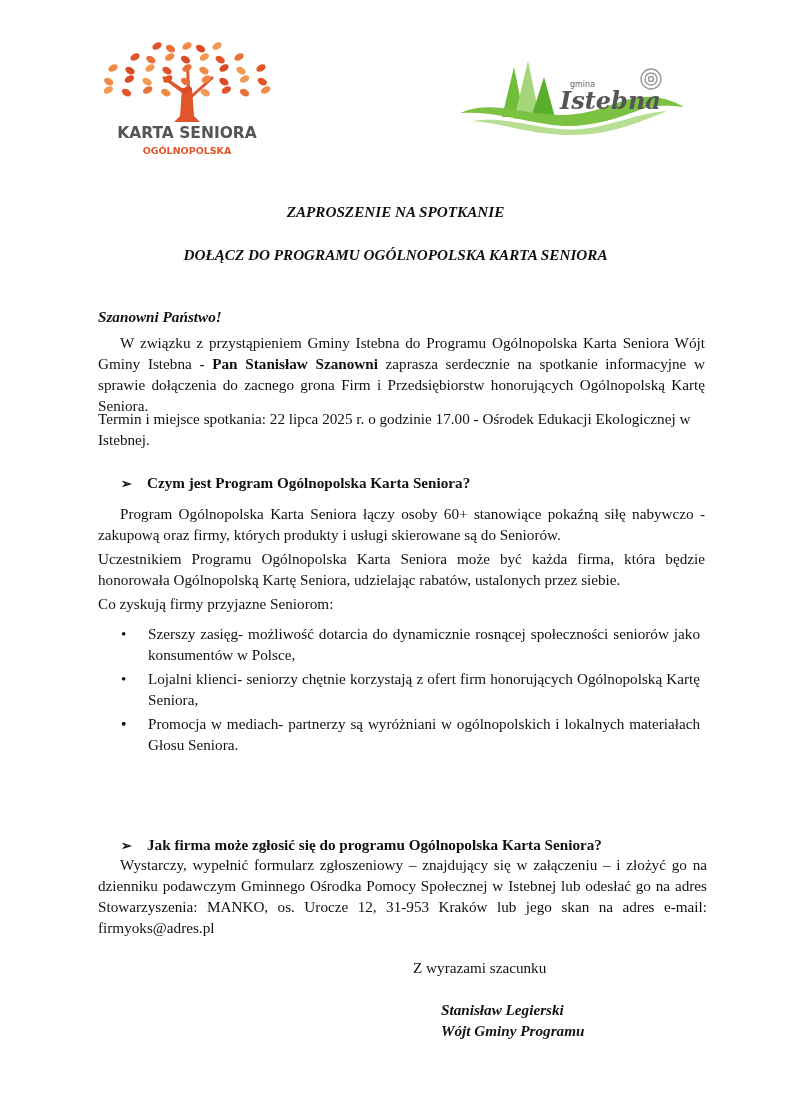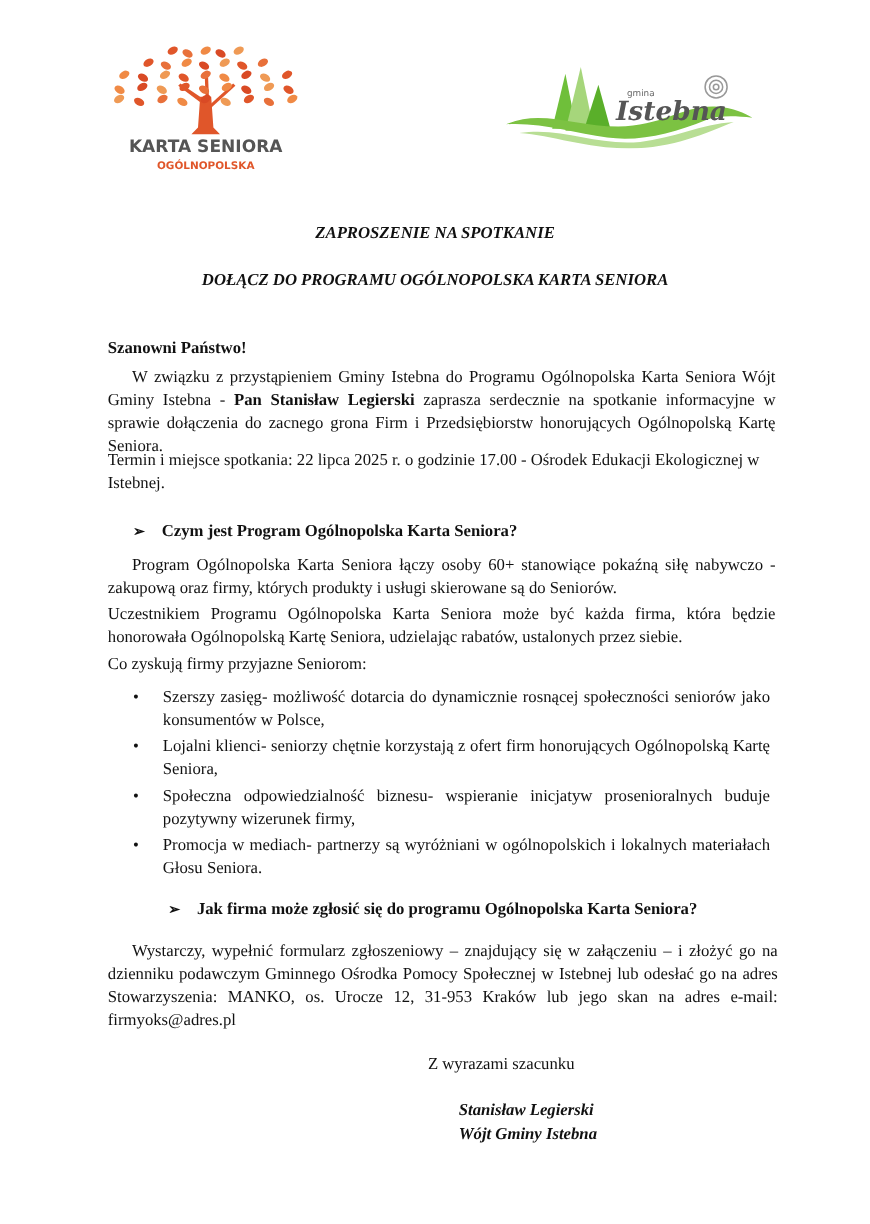--- a/index.html
+++ b/index.html
@@ -10,21 +10,21 @@
   .logo-istebna { left: 452px; top: 55px; width: 240px; height: 80px; }
   .title { left: 0; width: 791px; text-align: center; font-weight: bold; font-style: italic; font-size: 15.2px; }
   .p { left: 98px; width: 607px; line-height: 21px; text-align: justify; }
   .indent { text-indent: 22px; }
   .bold { font-weight: bold; }
   .head { left: 121px; font-weight: bold; font-size: 15.2px; }
   .head .arrow { display: inline-block; width: 26px; font-size: 13px; }
   ul.bullets { margin: 0; padding: 0; list-style: none; }
   ul.bullets li { position: relative; padding-left: 27px; line-height: 21px; text-align: justify; margin-bottom: 3px; }
   ul.bullets li .dot { position: absolute; left: 0; top: 0; }
-  .sign { left: 389px; line-height: 21px; font-family: Liberation Serif, serif; }
+  .sign { left: 413px; line-height: 21px; font-family: Liberation Serif, serif; }
   .sign .it { font-style: italic; font-weight: bold; }
 </style>
 </head>
 <body>
 
 <div class="abs logo-karta">
   <svg width="170" height="125" viewBox="0 0 170 125">
     <g fill="#e8622f">
       <path d="M80 52 L78 80 L72 86 L98 86 L92 80 L90 52 Z" fill="#e0562a"></path>
       <path d="M84 60 L60 42 L62 40 L86 56 Z" fill="#e0562a"></path>
@@ -96,47 +96,47 @@
       <circle cx="199" cy="24" r="10"></circle>
       <circle cx="199" cy="24" r="6"></circle>
       <circle cx="199" cy="24" r="2.5"></circle>
     </g>
   </svg>
 </div>
 
 <div class="abs title" style="top:203px;">ZAPROSZENIE NA SPOTKANIE</div>
 <div class="abs title" style="top:246px;">DOŁĄCZ DO PROGRAMU OGÓLNOPOLSKA KARTA SENIORA</div>
 
-<div class="abs p bold" style="top:306px;">Szanowni Państwo!</div>
+<div class="abs p bold" style="top:306px;font-style:italic;">Szanowni Państwo!</div>
 
 <div class="abs p indent" style="top:332px;">
-  <span>W związku z przystąpieniem Gminy Istebna do Programu Ogólnopolska Karta Seniora Wójt Gminy Istebna - </span><span class="bold">Pan Stanisław Legierski</span><span> zaprasza serdecznie na spotkanie informacyjne w sprawie dołączenia do zacnego grona Firm i Przedsiębiorstw honorujących Ogólnopolską Kartę Seniora.</span>
+  <span>W związku z przystąpieniem Gminy Istebna do Programu Ogólnopolska Karta Seniora Wójt Gminy Istebna - </span><span class="bold">Pan Stanisław Szanowni</span><span> zaprasza serdecznie na spotkanie informacyjne w sprawie dołączenia do zacnego grona Firm i Przedsiębiorstw honorujących Ogólnopolską Kartę Seniora.</span>
 </div>
 <div class="abs p" style="top:408px; text-align:left; width:612px;">Termin i miejsce spotkania: 22 lipca 2025 r. o godzinie 17.00 - Ośrodek Edukacji Ekologicznej w Istebnej.</div>
 
 <div class="abs head" style="top:474px;">
   <span class="arrow">➢</span><span>Czym jest Program Ogólnopolska Karta Seniora?</span>
 </div>
 <div class="abs p indent" style="top:503px;">Program Ogólnopolska Karta Seniora łączy osoby 60+ stanowiące pokaźną siłę nabywczo - zakupową oraz firmy, których produkty i usługi skierowane są do Seniorów.</div>
 <div class="abs p" style="top:548px;">Uczestnikiem Programu Ogólnopolska Karta Seniora może być każda firma, która będzie honorowała Ogólnopolską Kartę Seniora, udzielając rabatów, ustalonych przez siebie.</div>
 <div class="abs p" style="top:593px;">Co zyskują firmy przyjazne Seniorom:</div>
 
 <div class="abs" style="left:121px; top:623px; width:579px;">
   <ul class="bullets">
     <li><span class="dot">•</span><span>Szerszy zasięg- możliwość dotarcia do dynamicznie rosnącej społeczności seniorów jako konsumentów w Polsce,</span></li>
     <li><span class="dot">•</span><span>Lojalni klienci- seniorzy chętnie korzystają z ofert firm honorujących Ogólnopolską Kartę Seniora,</span></li>
-    <li><span class="dot">•</span><span>Społeczna odpowiedzialność biznesu- wspieranie inicjatyw prosenioralnych buduje pozytywny wizerunek firmy,</span></li>
+    <li><span class="dot">•</span></li>
     <li><span class="dot">•</span><span>Promocja w mediach- partnerzy są wyróżniani w ogólnopolskich i lokalnych materiałach Głosu Seniora.</span></li>
   </ul>
 </div>
 
-<div class="abs head" style="top:818px;margin-left:32px;">
+<div class="abs head" style="top:836px;">
   <span class="arrow">➢</span><span>Jak firma może zgłosić się do programu Ogólnopolska Karta Seniora?</span>
 </div>
 <div class="abs p indent" style="top:854px; width:609px;">
   <span>Wystarczy, wypełnić formularz zgłoszeniowy – znajdujący się w załączeniu – i złożyć go na dzienniku podawczym Gminnego Ośrodka Pomocy Społecznej w Istebnej lub odesłać go na adres Stowarzyszenia: MANKO, os. Urocze 12, 31-953 Kraków lub jego skan na adres e-mail: </span><span>firmyoks@adres.pl</span>
 </div>
 
 <div class="abs sign" style="top:957px;">Z wyrazami szacunku</div>
 <div class="abs sign" style="top:999px;margin-left:28px;">
   <div class="it">Stanisław Legierski</div>
-  <div class="it">Wójt Gminy Istebna</div>
+  <div class="it">Wójt Gminy Programu</div>
 </div>
 
 </body></html>

